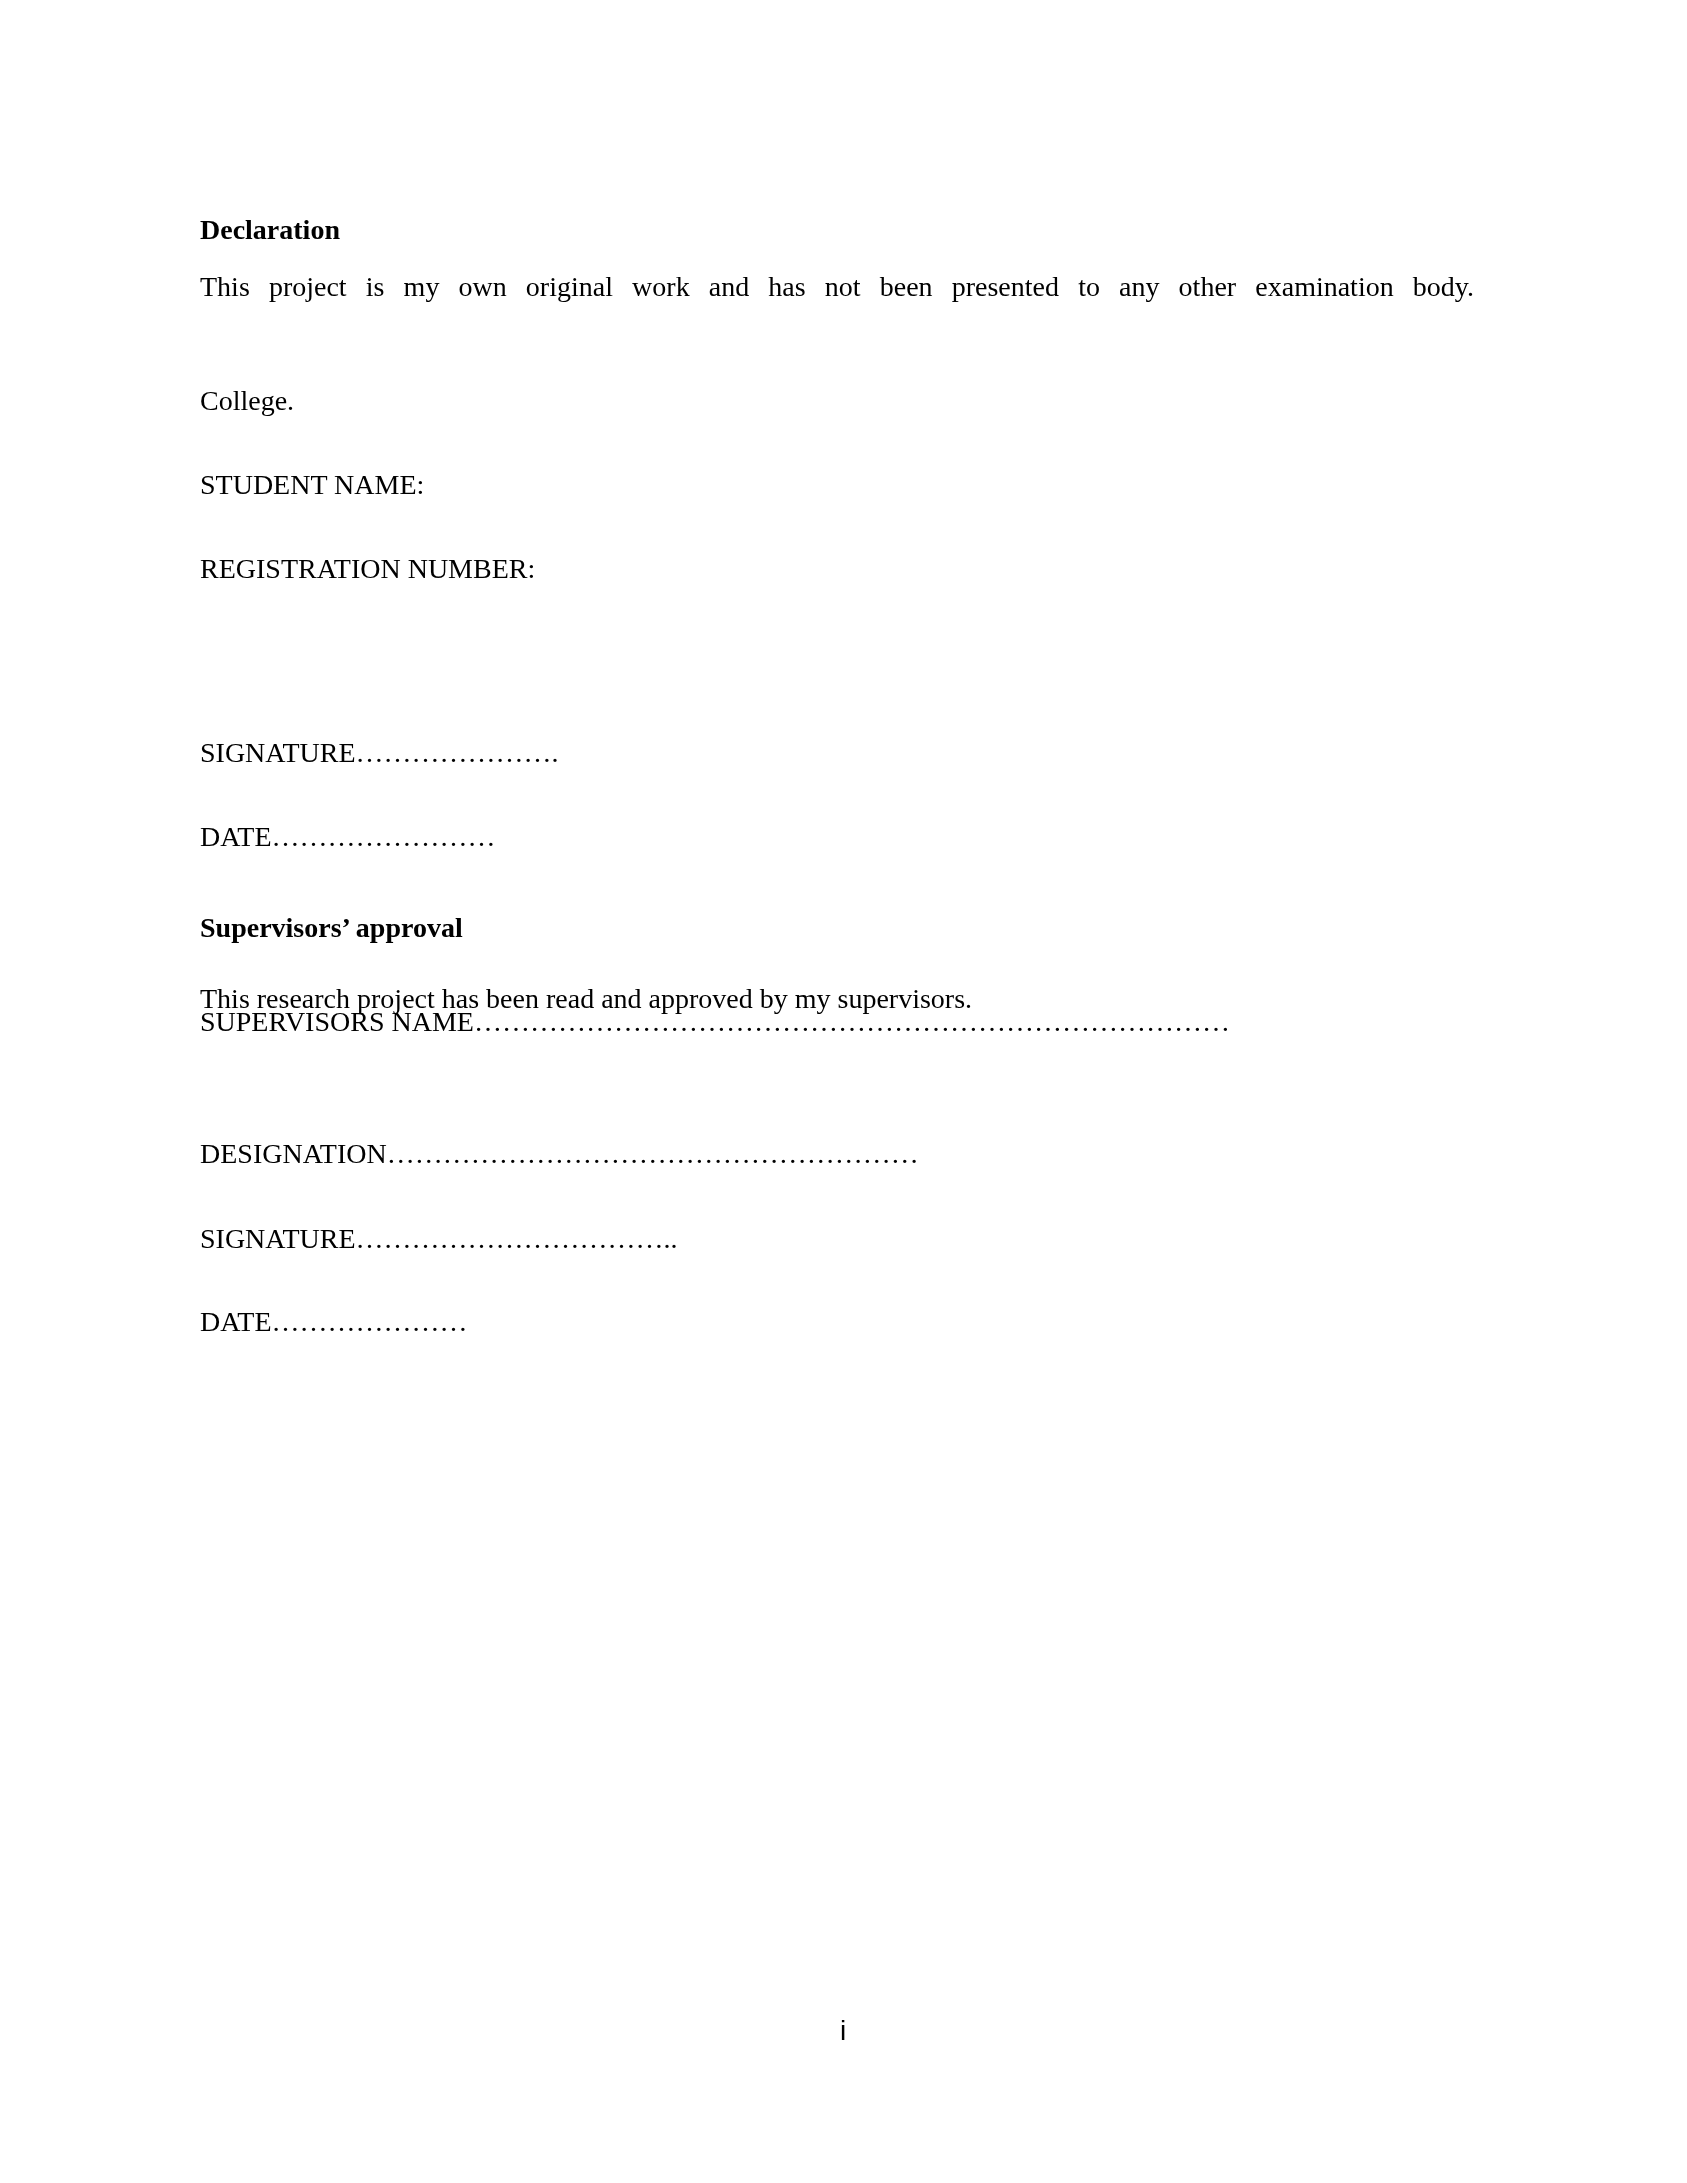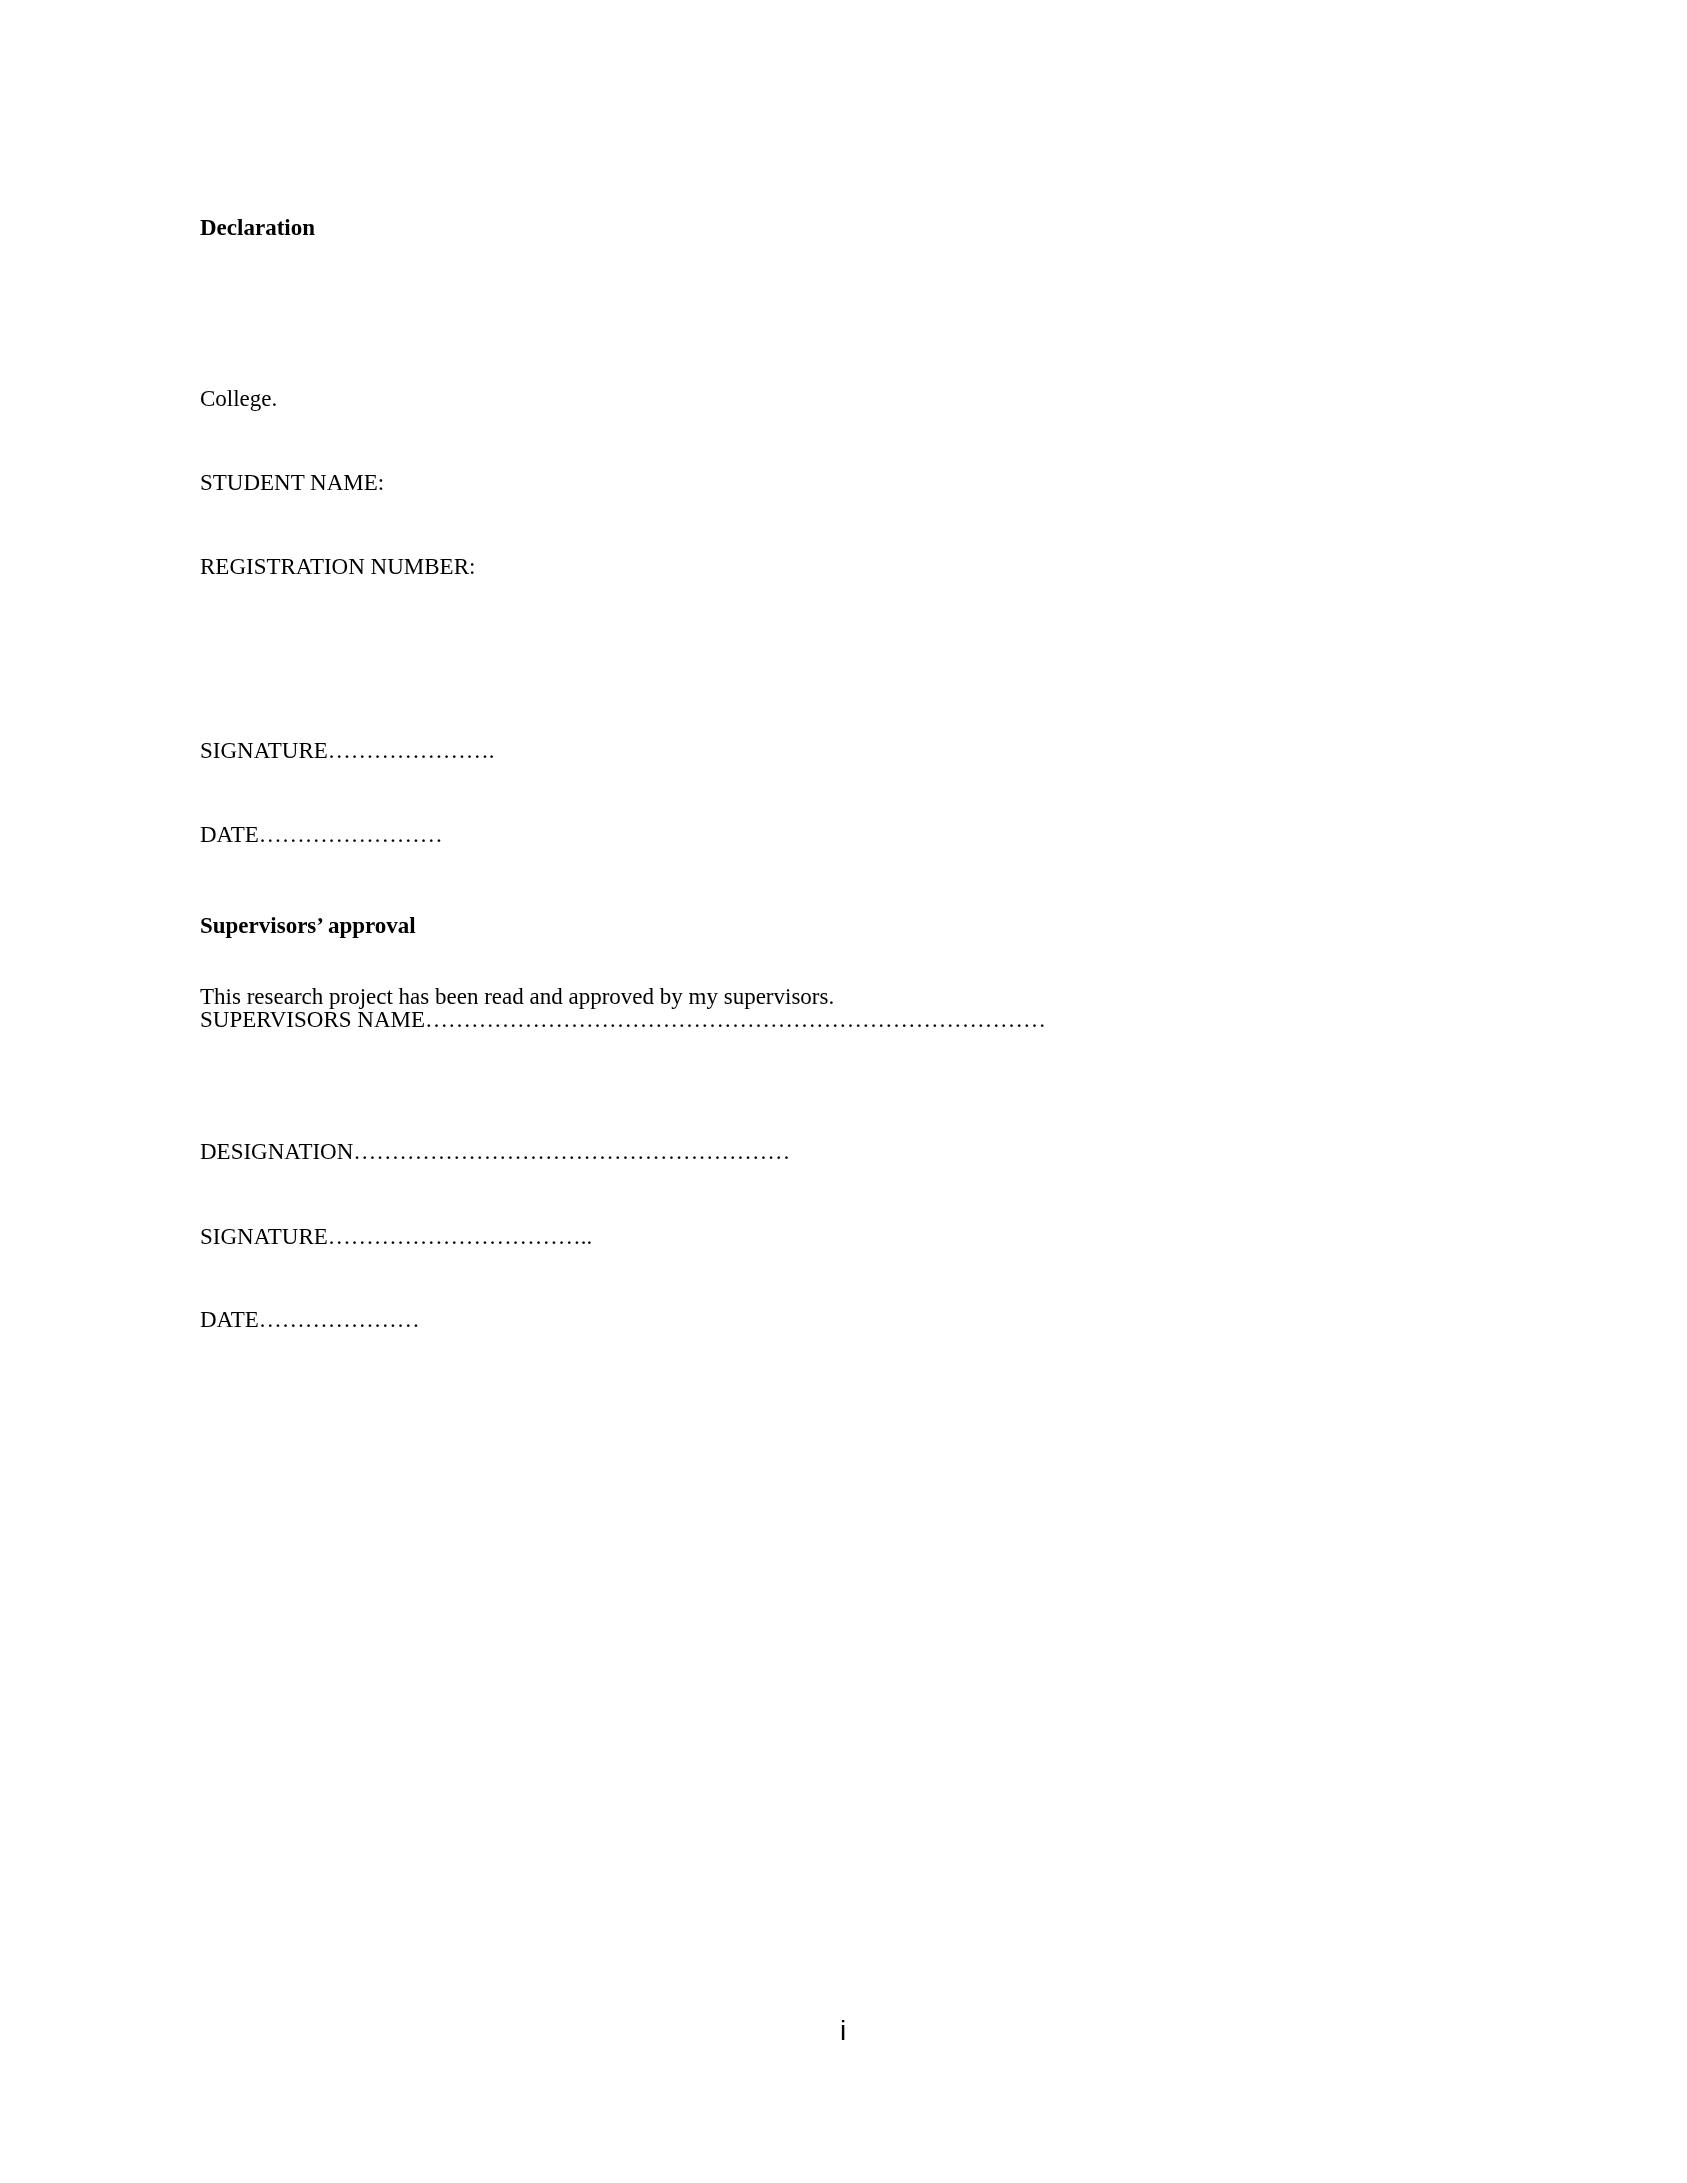--- a/index.html
+++ b/index.html
@@ -1,39 +1,40 @@
 <!DOCTYPE html>
 <html style="font-size:10.6px"><head>
 <meta charset="utf-8">
 <style>
   html, body { margin: 0; padding: 0; background: #ffffff; }
   body { width: 1687px; height: 2183px; position: relative; overflow: hidden; }
   .page { position: absolute; left: 0; top: 0; width: 1687px; height: 2183px; background: #ffffff; }
   .t {
     position: absolute; left: 200px; white-space: nowrap;
     font-family: "Liberation Serif", "DejaVu Serif", serif;
-    font-size: 23px; color: #000000; line-height: 1;
+    font-size: 28px; color: #000000; line-height: 1;
   }
   .b { font-weight: bold; }
   .just {
     width: 1274px; text-align: justify; text-align-last: justify; white-space: normal;
   }
   .pnum {
     position: absolute; left: 820px; width: 46px; text-align: center; top: 2017px;
     font-family: "Liberation Sans", "DejaVu Sans", sans-serif; font-size: 28px; color: #000;
     line-height: 1;
   }
 </style>
 </head>
 <body>
 
 <div class="page">
 
   <div class="t b" style="top:216px;">Declaration</div>
 
+  <div class="t just" style="top:273px;">This project is my own original work and has not been presented to any other examination body.</div>
   <div class="t" style="top:387px;">College.</div>
 
   <div class="t" style="top:471px;">STUDENT NAME:</div>
   <div class="t" style="top:555px;">REGISTRATION NUMBER:</div>
 
   <div class="t" style="top:739px;">SIGNATURE………………….</div>
   <div class="t" style="top:823px;">DATE……………………</div>
 
   <div class="t b" style="top:914px;">Supervisors’ approval</div>
   <div class="t" style="top:985px;">This research project has been read and approved by my supervisors.</div>

